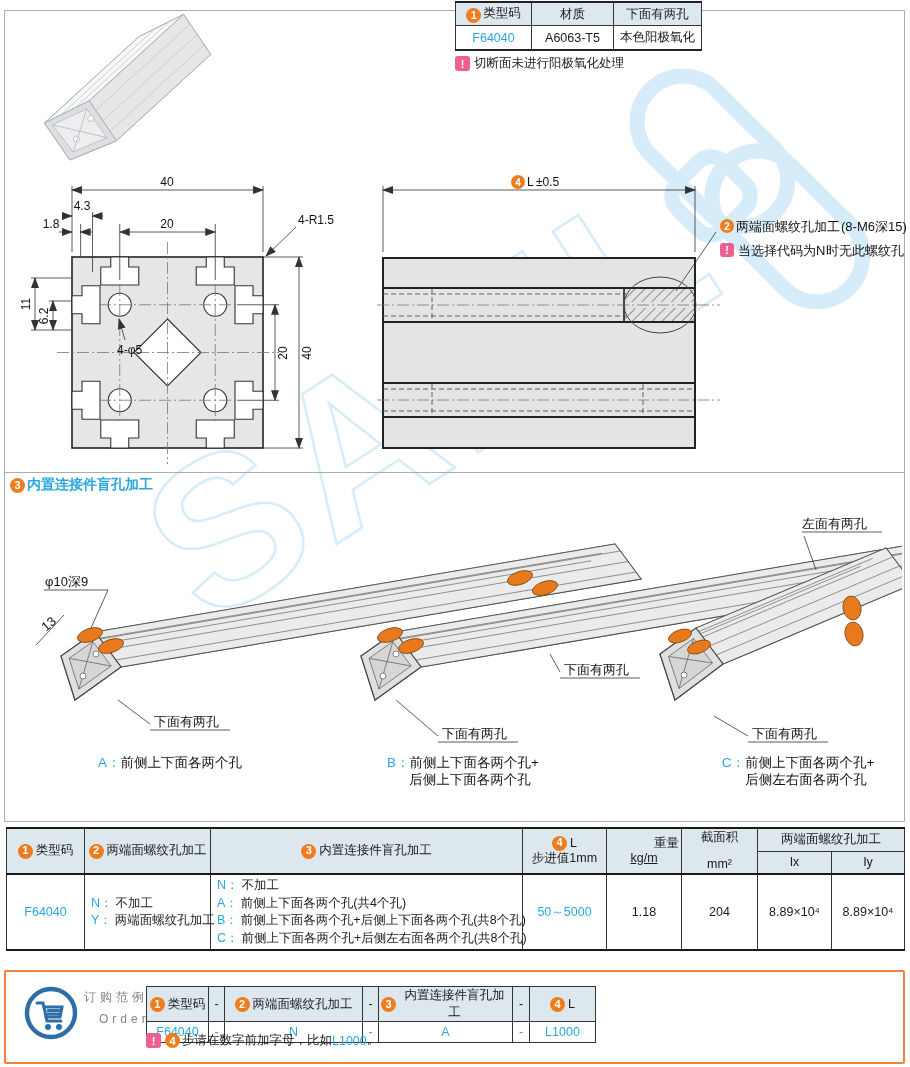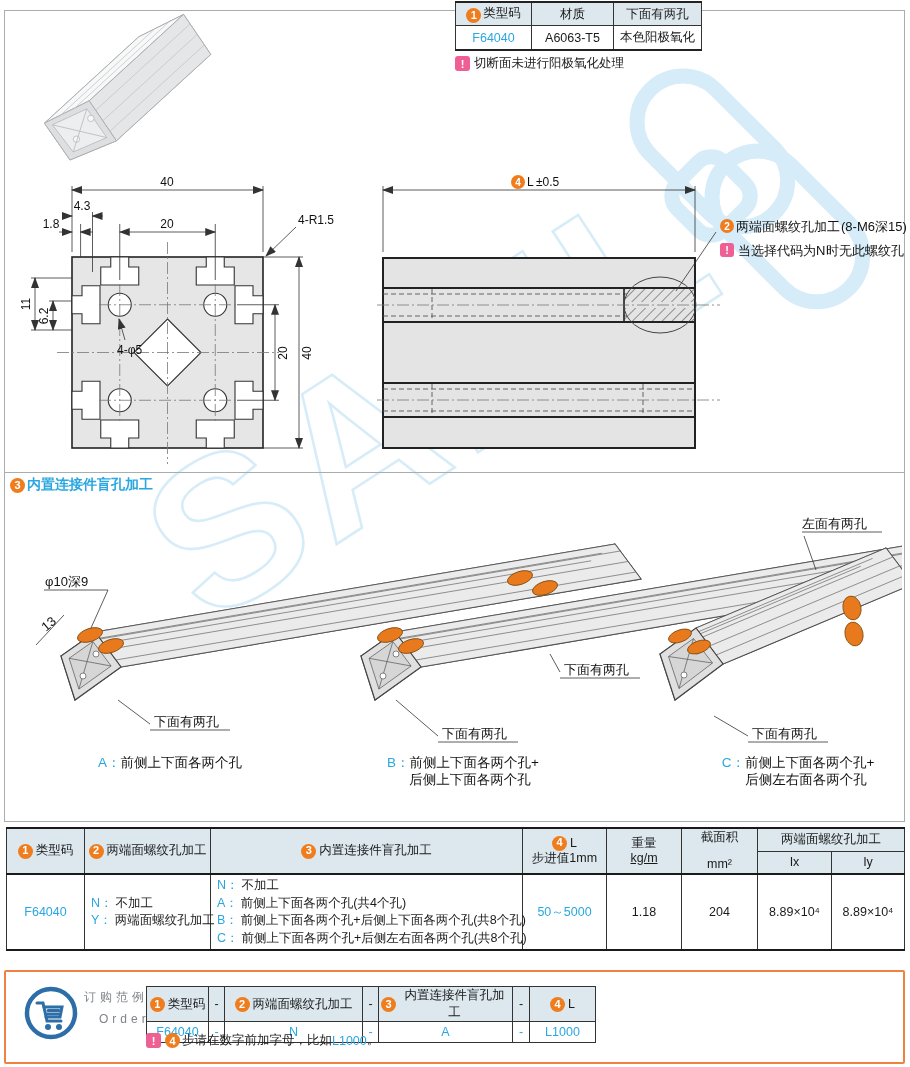--- a/index.html
+++ b/index.html
@@ -399,21 +399,21 @@
               </span>
           </th>
           <th rowspan="2">
             <span class="hdr-badge-line">
                 <span class="badge">4</span>
                 <span>L</span>
               </span>
             <span style="display:block;">步进值1mm</span>
           </th>
           <th rowspan="2">
-            <span style="display:block;">重量</span>
+            <span style="display:block;text-align:right;">重量</span>
               <span style="display:block;text-decoration:underline;">kg/m</span>
           </th>
           <th rowspan="2">
             <span style="display:block;">截面积</span>
               <span style="display:block;margin-top:11px;">mm²</span>
           </th>
           <th colspan="2">两端面螺纹孔加工</th>
         </tr>
         <tr>
           <th>Ix</th>

